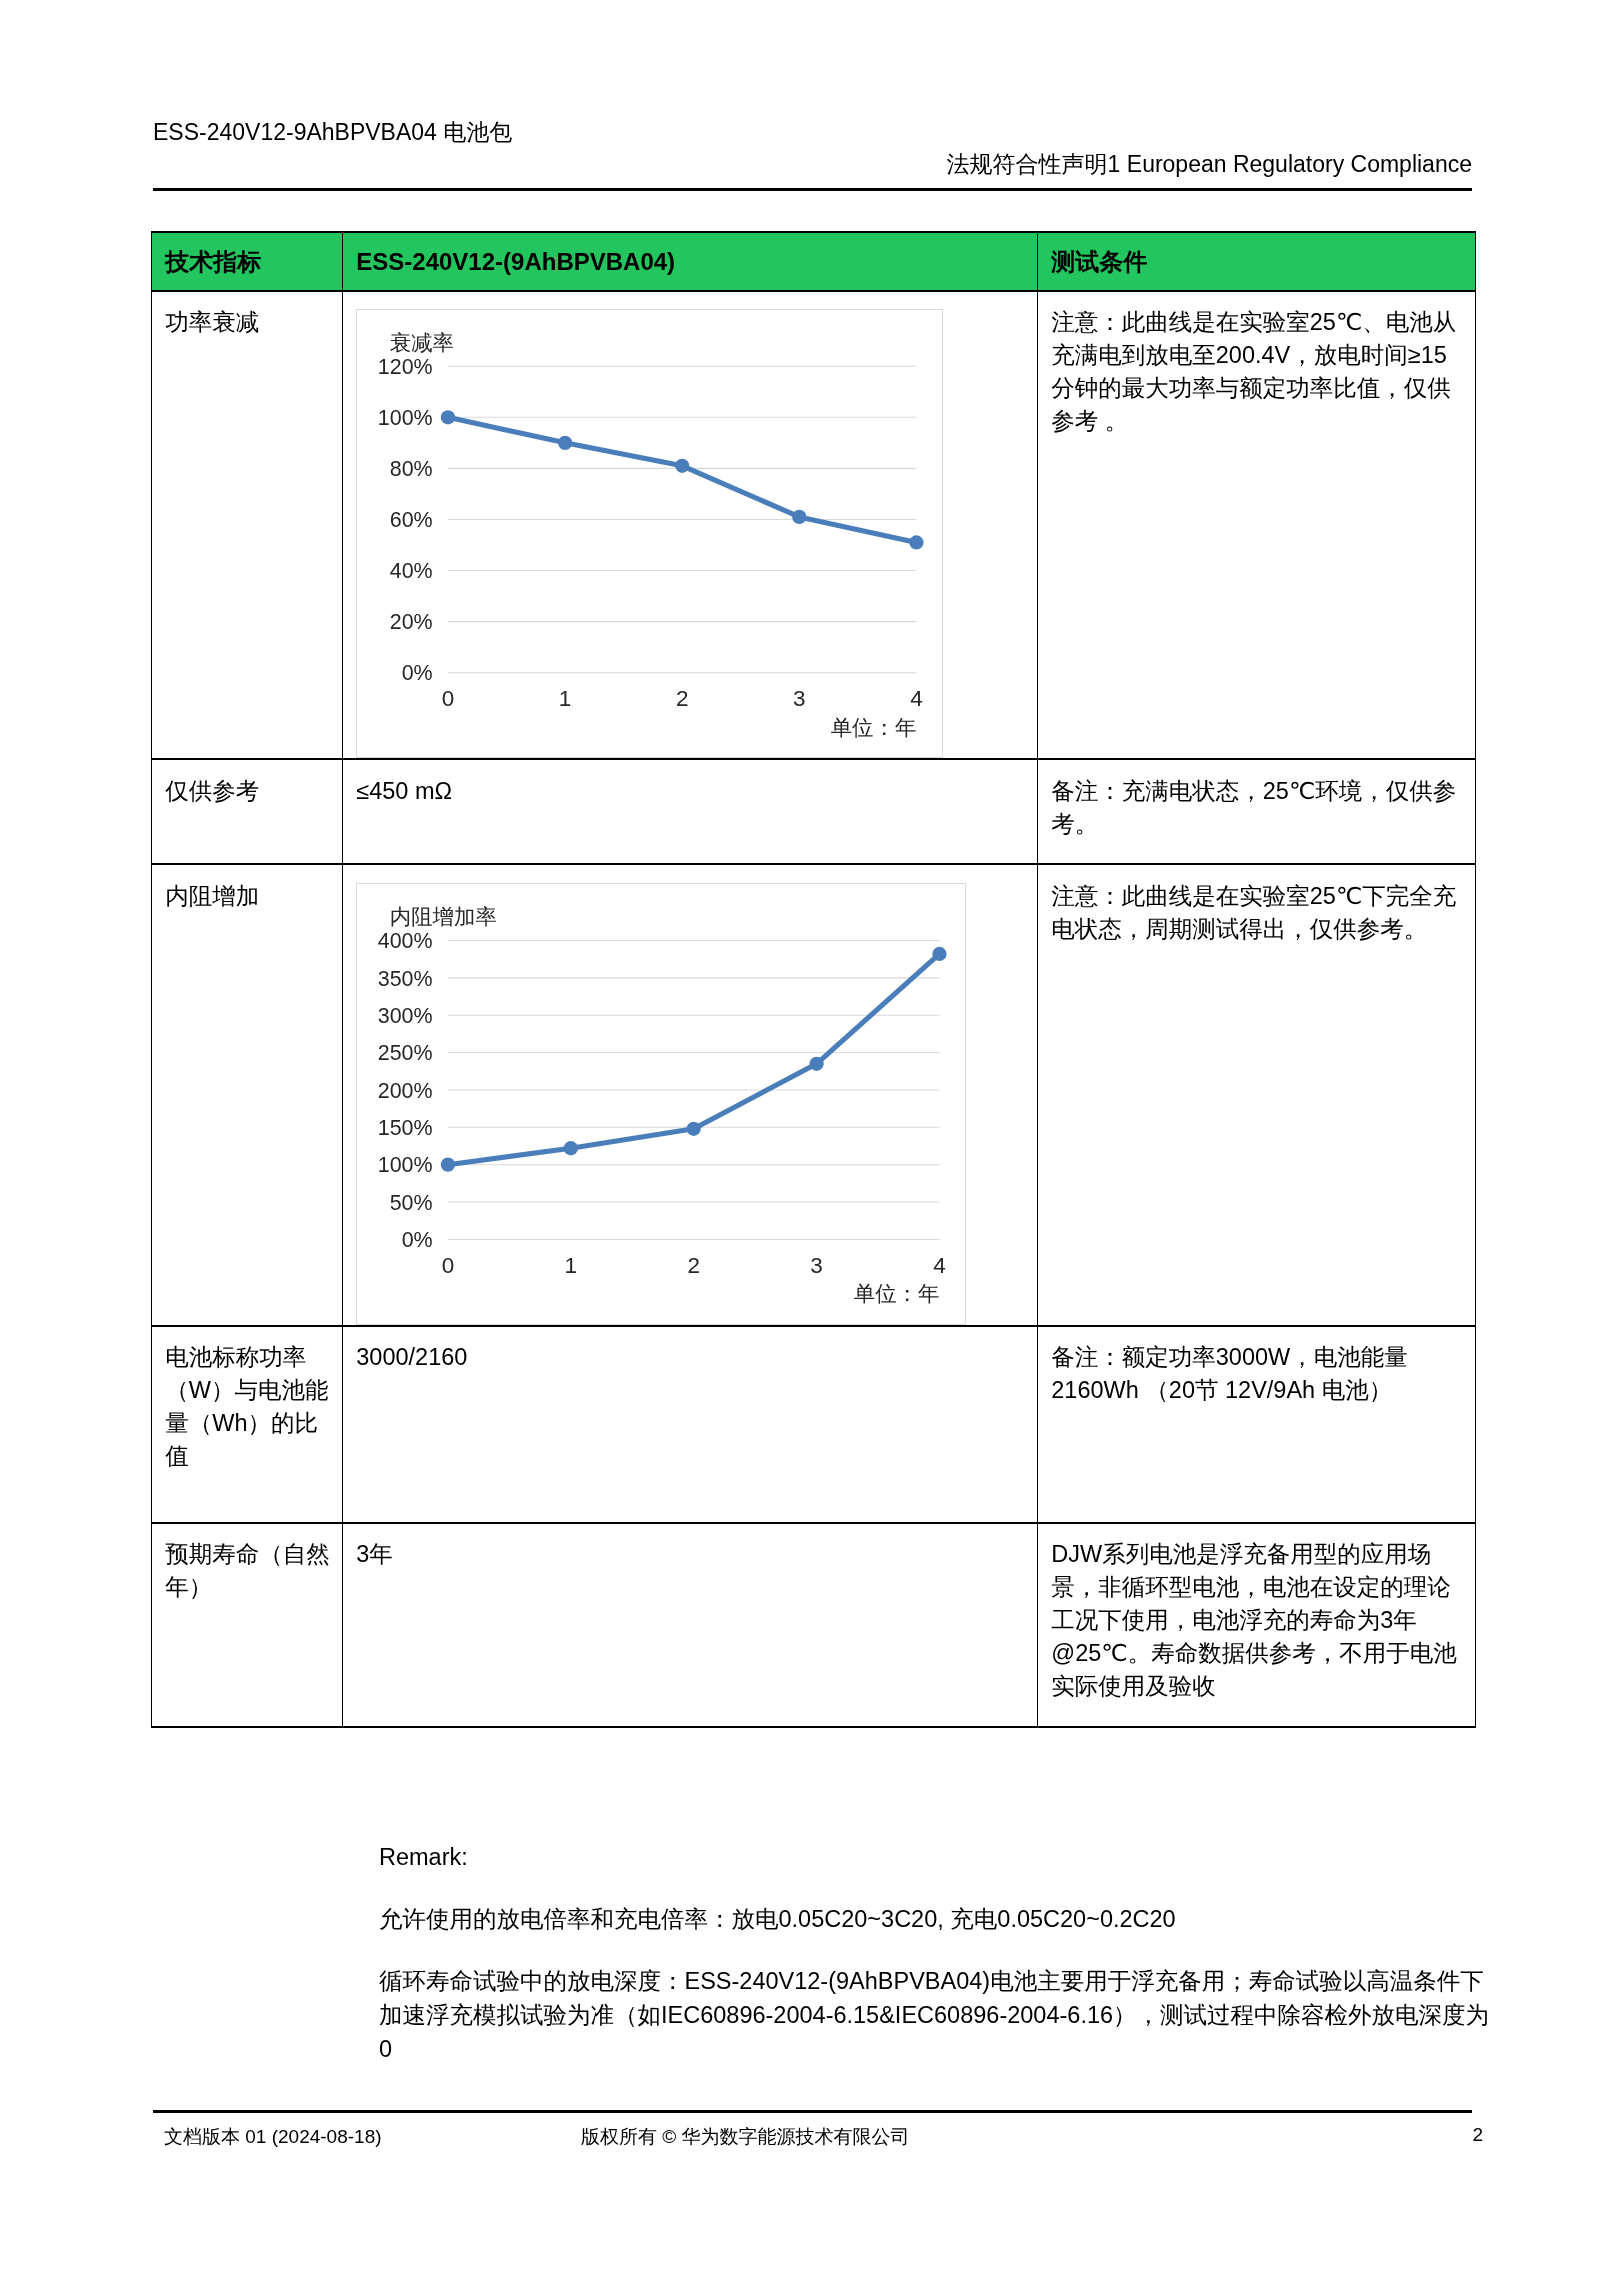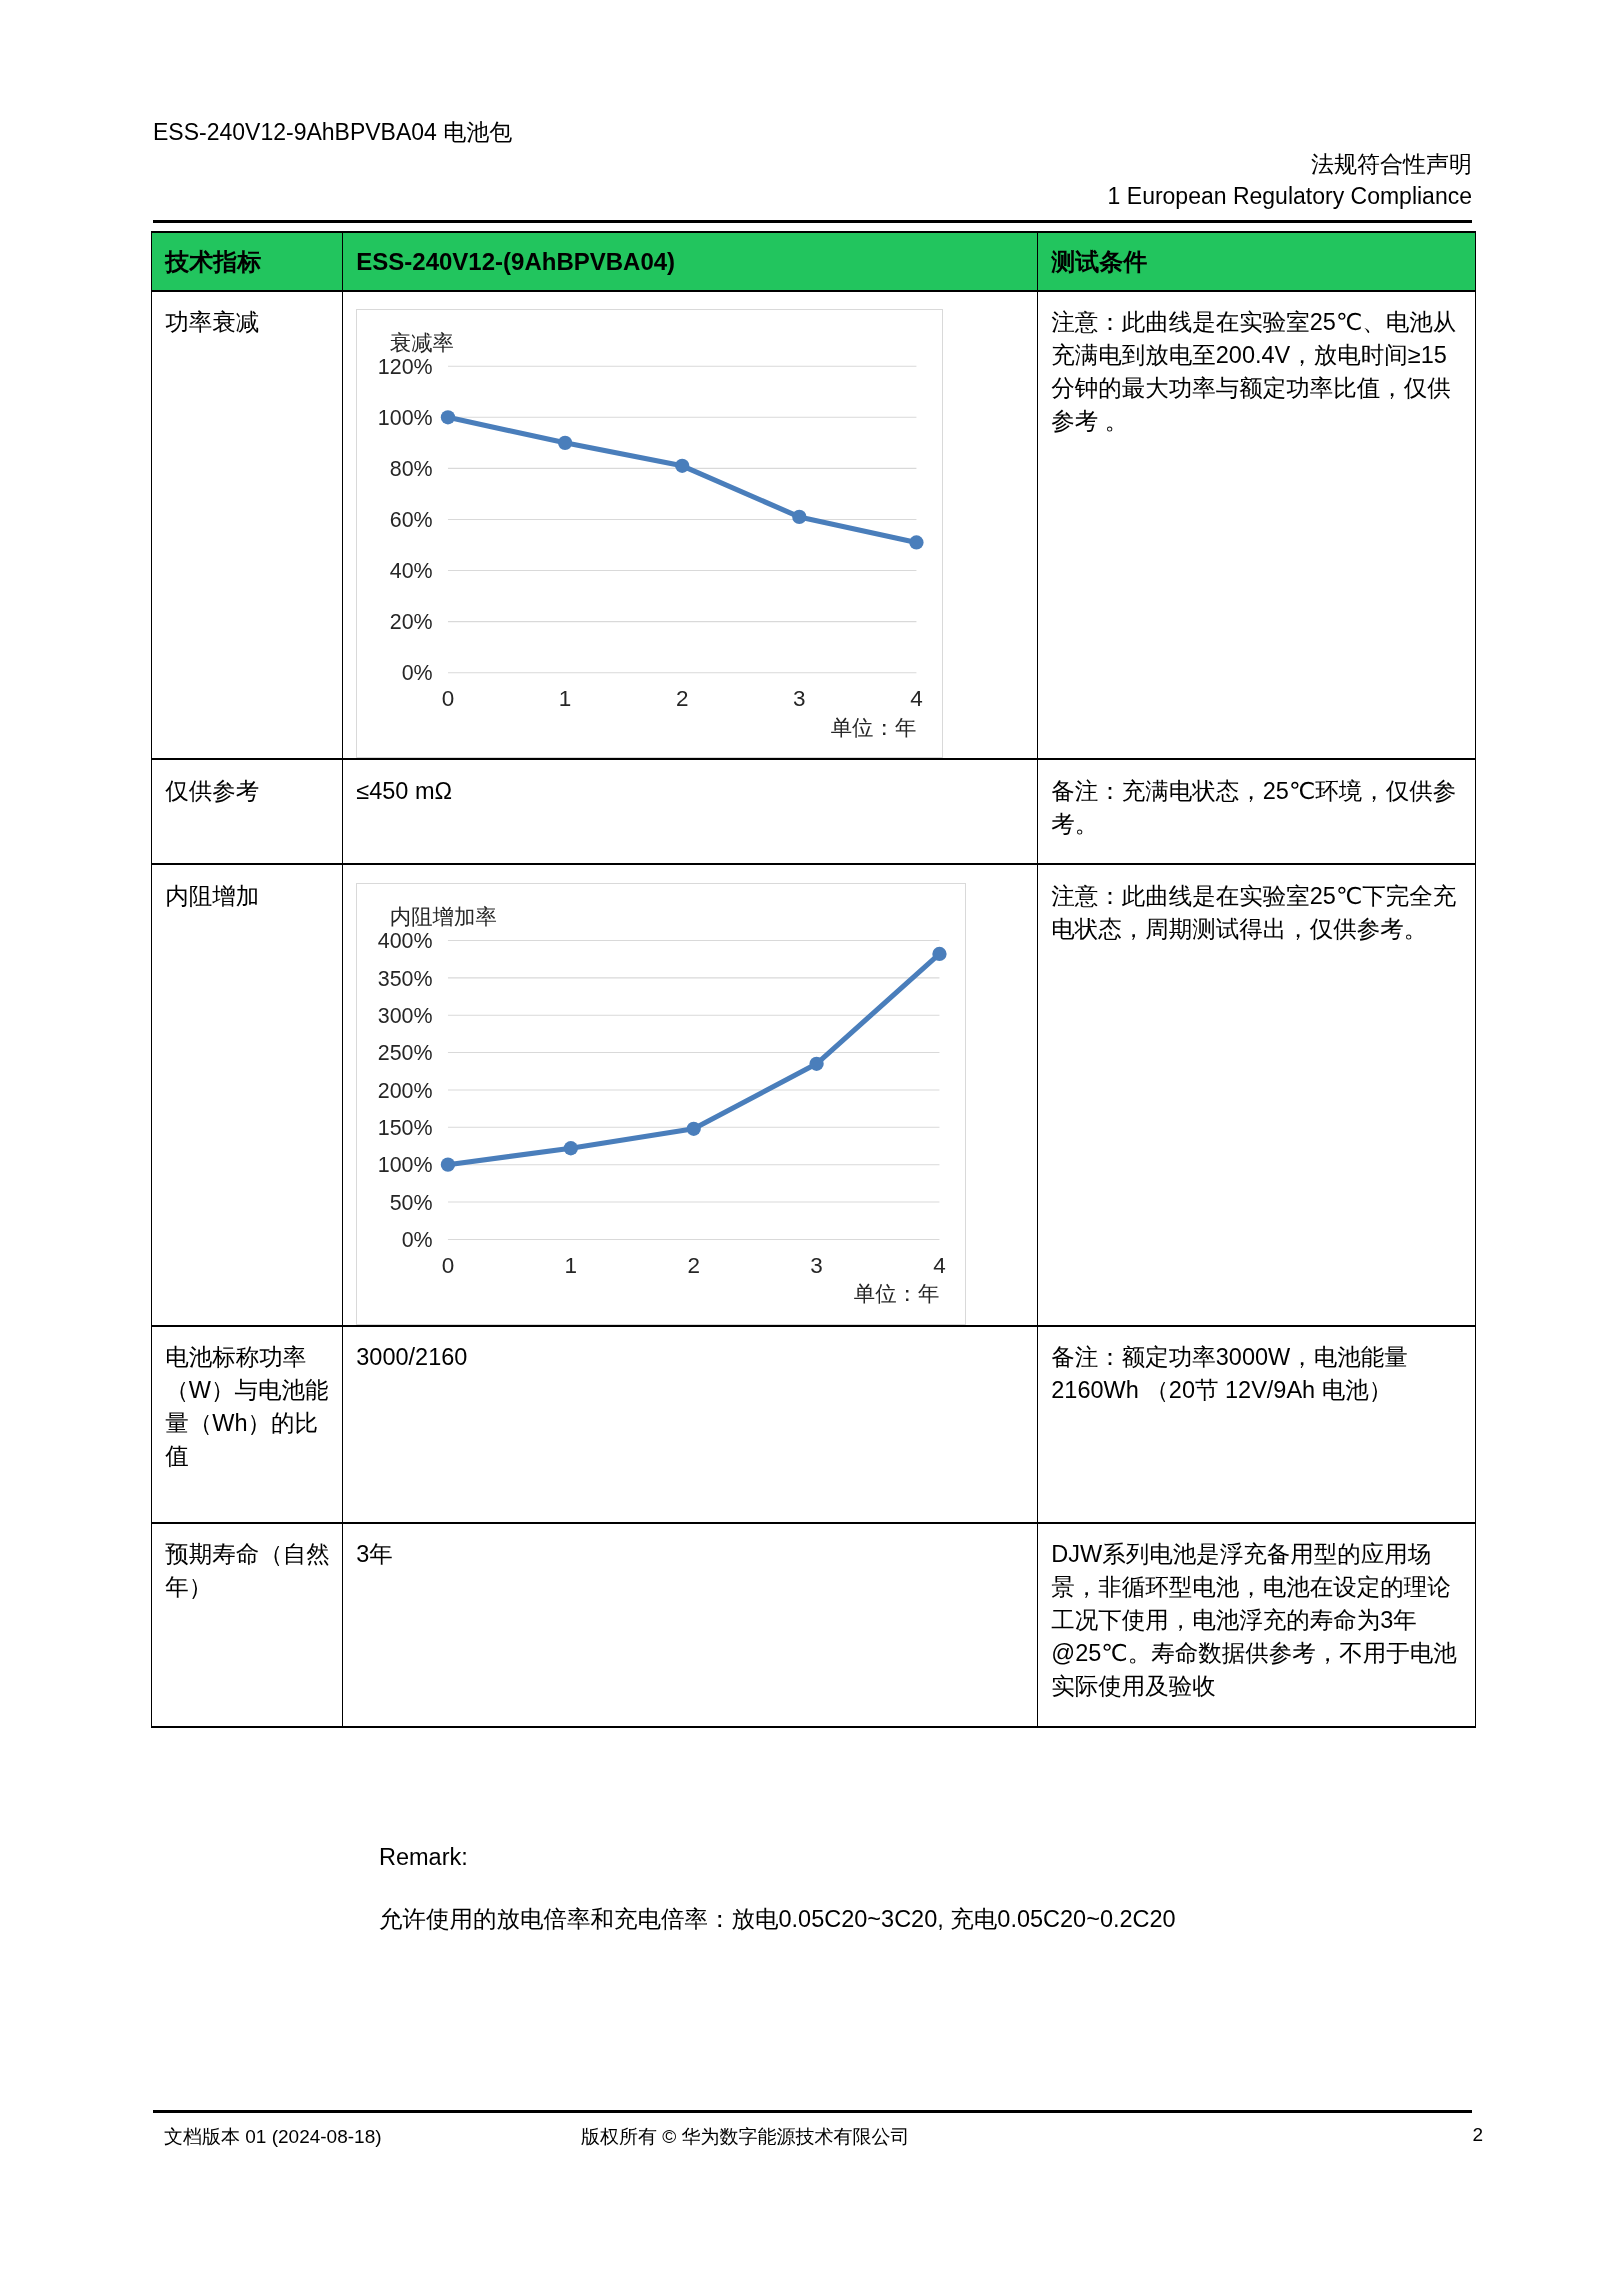--- a/index.html
+++ b/index.html
@@ -3,21 +3,21 @@
 <meta charset="utf-8">
 <style>
   html,body{margin:0;padding:0;}
   body{
     width:1623px;height:2295px;background:#ffffff;position:relative;
     font-family:"Liberation Sans","DejaVu Sans",sans-serif;color:#000;
   }
   
   .page-header{position:absolute;left:153px;top:116px;width:1319px;}
   .ph-line1{font-size:23px;line-height:32px;}
-  .ph-row2{display:flex;justify-content:flex-end;align-items:flex-end;font-size:23px;line-height:32px;flex-direction:column;}
+  .ph-row2{display:flex;justify-content:flex-end;align-items:flex-end;font-size:23px;line-height:32px;}
   .ph-rule{margin-top:8.2px;height:2.6px;background:#000;}
   
   table.doc-table{position:absolute;left:151px;top:231px;width:1324px;border-collapse:collapse;table-layout:fixed;}
   .doc-table th,.doc-table td{
     border:1.5px solid #000;border-top-width:2.6px;border-bottom-width:2.6px;
     vertical-align:top;text-align:left;word-break:break-word;
   }
   .doc-table th{
     background:#22c55e;font-size:24px;font-weight:bold;height:57px;
     vertical-align:middle;padding:0 13.3px;
@@ -149,20 +149,21 @@
     <td>预期寿命（自然年）</td>
     <td>3年</td>
     <td>DJW系列电池是浮充备用型的应用场景，非循环型电池，电池在设定的理论工况下使用，电池浮充的寿命为3年@25℃。寿命数据供参考，不用于电池实际使用及验收</td>
   </tr>
 </tbody>
   </table>
 
 <div class="remark">
   <div class="para">Remark:</div>
   <div class="para">允许使用的放电倍率和充电倍率：放电0.05C20~3C20, 充电0.05C20~0.2C20</div>
+  <div class="para">循环寿命试验中的放电深度：ESS-240V12-(9AhBPVBA04)电池主要用于浮充备用；寿命试验以高温条件下加速浮充模拟试验为准（如IEC60896-2004-6.15&amp;IEC60896-2004-6.16），测试过程中除容检外放电深度为0</div>
 </div>
 
 <div class="footer-rule"></div>
 <div class="page-footer">
   <span class="pf-left">文档版本 01 (2024-08-18)</span>
   <span class="pf-center">版权所有 © 华为数字能源技术有限公司</span>
   <span class="pf-page">2</span>
 </div>
 
 

